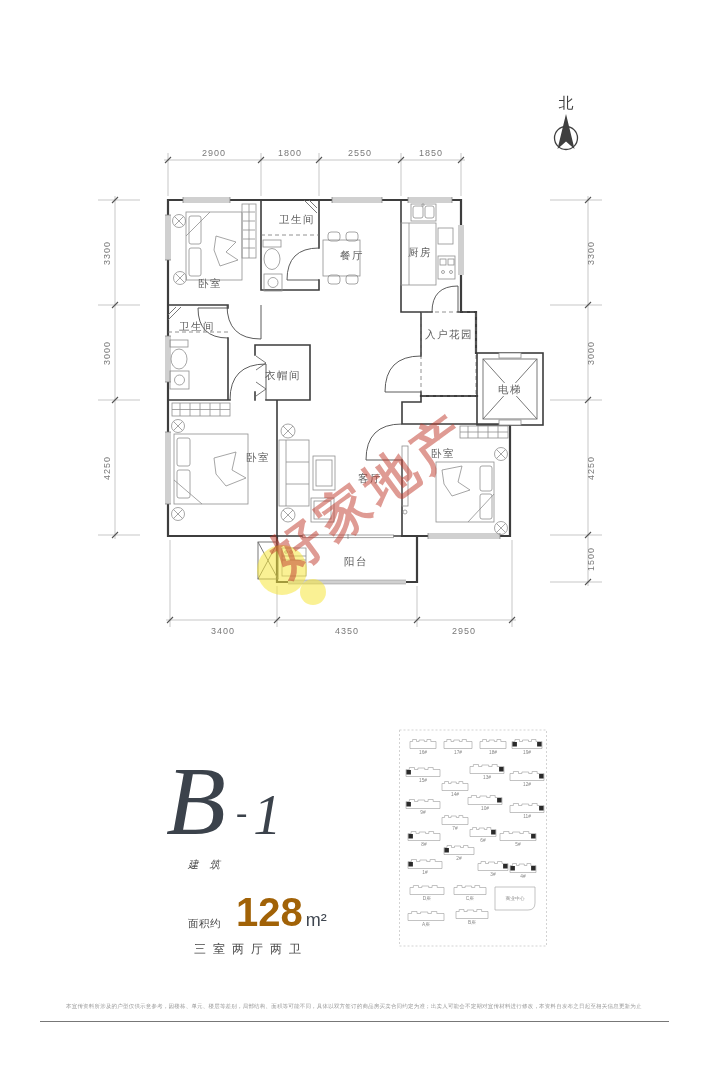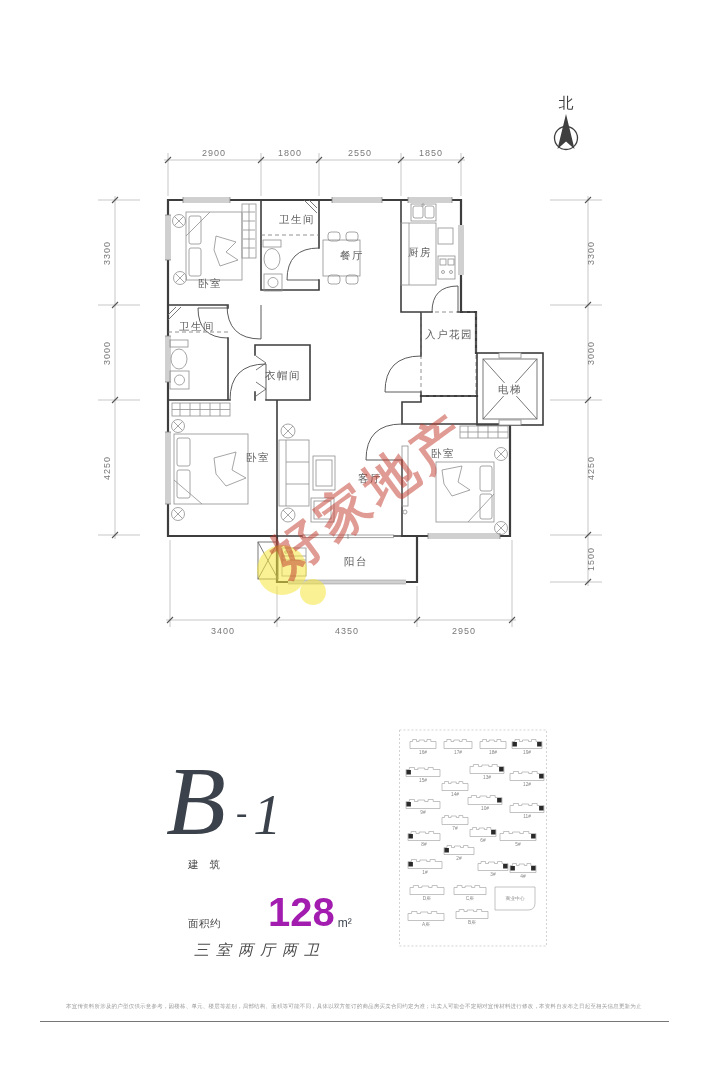--- a/index.html
+++ b/index.html
@@ -36,25 +36,25 @@
   .center-label{font-size:4.8px;fill:#8a8a8a;text-anchor:middle;font-family:"Liberation Sans",sans-serif}
 
   
   #unit-block{position:absolute;left:166px;top:752px;width:240px;color:#3b424b;}
   .b1-row{display:flex;align-items:baseline;}
   .b1-letter{font-family:"Liberation Serif",serif;font-style:italic;font-size:98px;line-height:1;color:#3b424b;}
   .b1-dash{font-family:"Liberation Serif",serif;font-size:34px;color:#3b424b;margin:0 6px 0 10px;position:relative;top:-10px;}
   .b1-number{font-family:"Liberation Serif",serif;font-style:italic;font-size:56px;color:#3b424b;}
   .area-row{display:flex;align-items:flex-end;margin:8px 0 0 22px;}
   .area-cn{font-size:10.5px;color:#4a4a4a;line-height:12px;margin-right:5px;}
-  .area-cn .l1{letter-spacing:11px;}
+  .area-cn .l1{letter-spacing:11px;font-style:italic;}
   .area-cn .l2{letter-spacing:0.5px;margin-top:47px;}
-  .area-value{font-size:40px;font-weight:bold;color:#a21caf;line-height:.82;margin-left:32px;}
-  .area-unit{font-size:12px;color:#3f4650;margin-left:3px;line-height:1;}
-  .layout-row{font-size:15px;color:#4a4a4a;letter-spacing:7px;margin:12px 0 0 28px;font-style:italic;}
+  .area-value{font-size:40px;font-weight:bold;color:#a16207;line-height:.82;}
+  .area-unit{font-size:18px;color:#3f4650;margin-left:3px;line-height:1;}
+  .layout-row{font-size:12px;color:#4a4a4a;letter-spacing:7px;margin:12px 0 0 28px;}
 
   
   #disclaimer{position:absolute;left:66px;top:1003px;width:577px;font-size:5.5px;
               letter-spacing:.2px;color:#9a9a9a;white-space:nowrap;overflow:hidden;}
   #footer-rule{position:absolute;left:40px;right:40px;top:1021px;border-top:1px solid #777;height:0;}
 </style>
 </head>
 <body>
 
 <div id="page">

